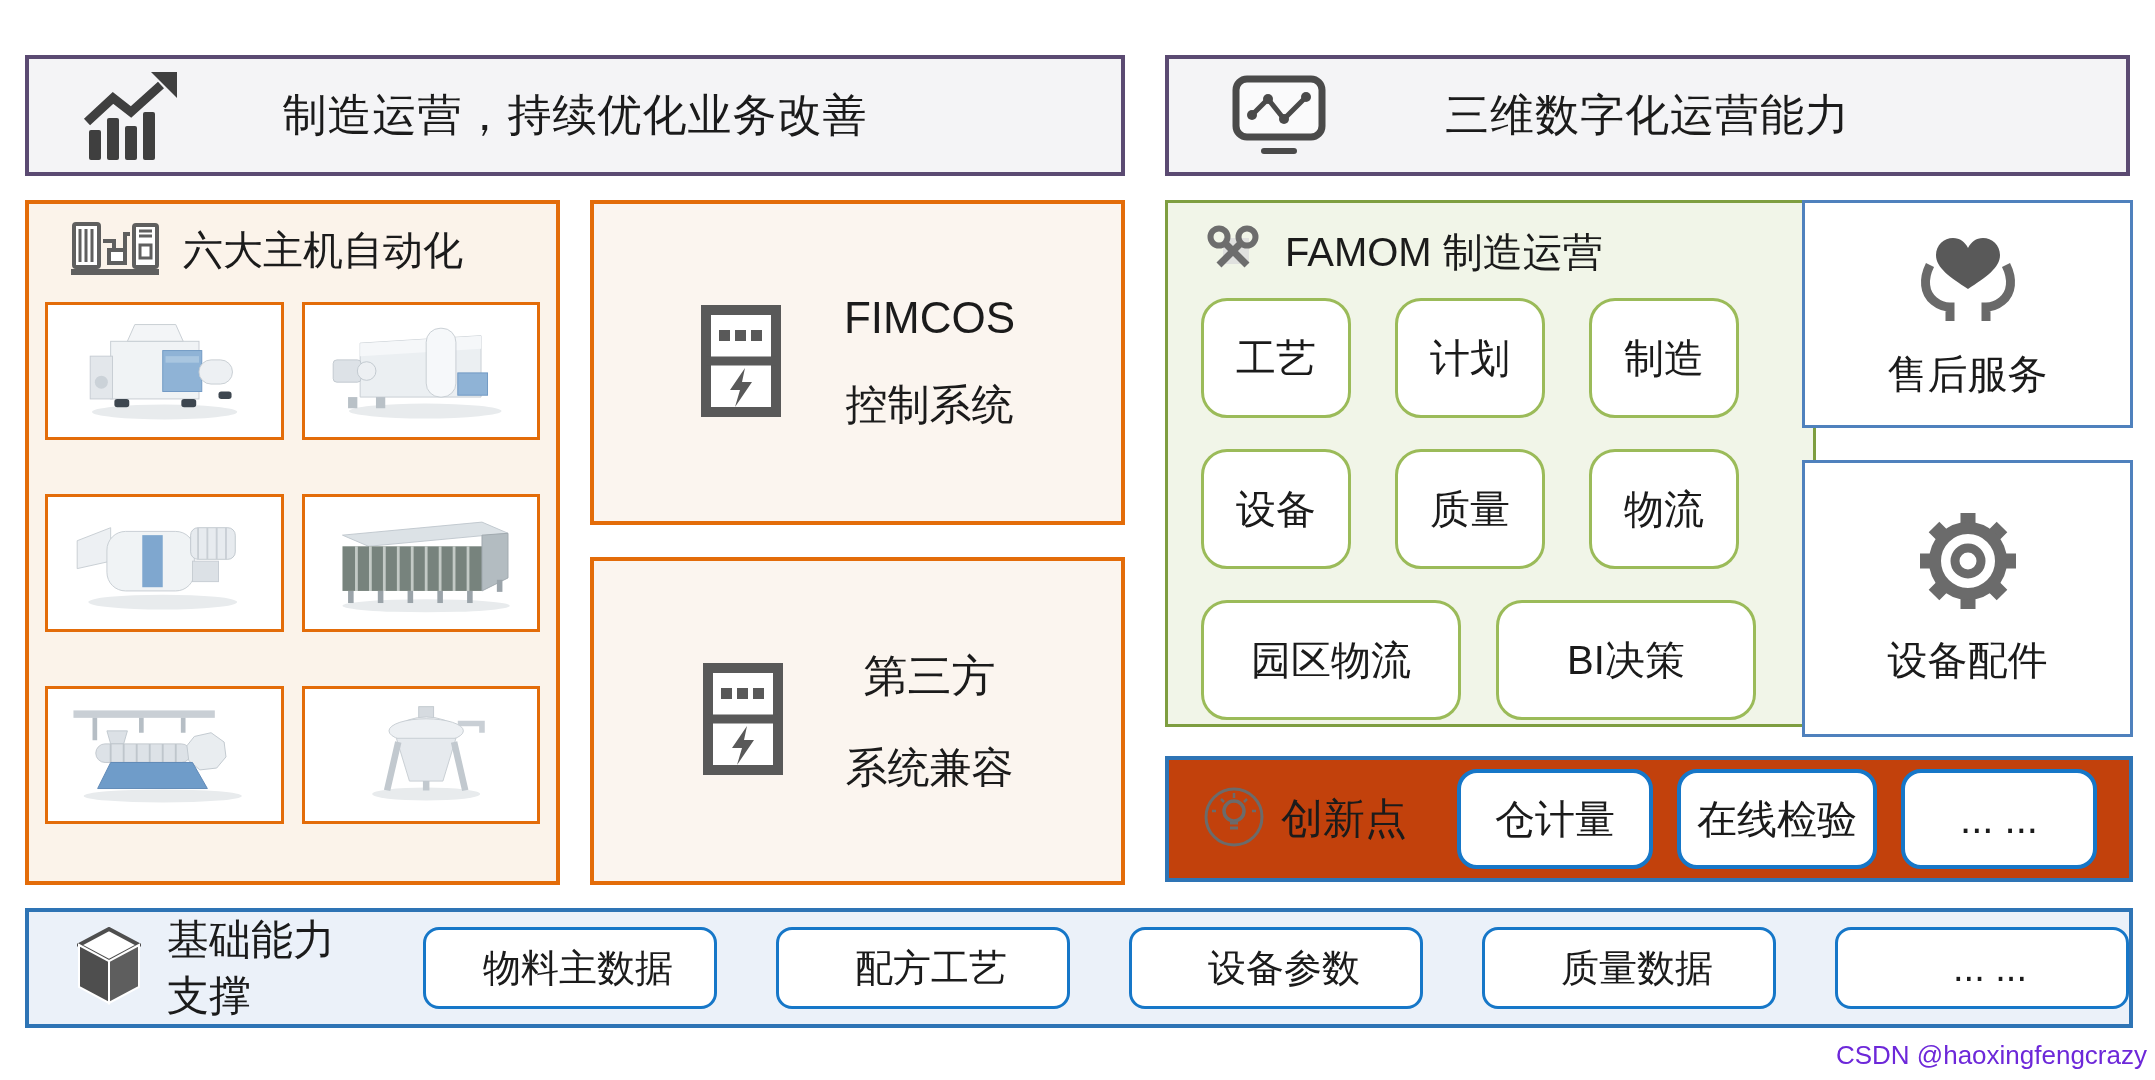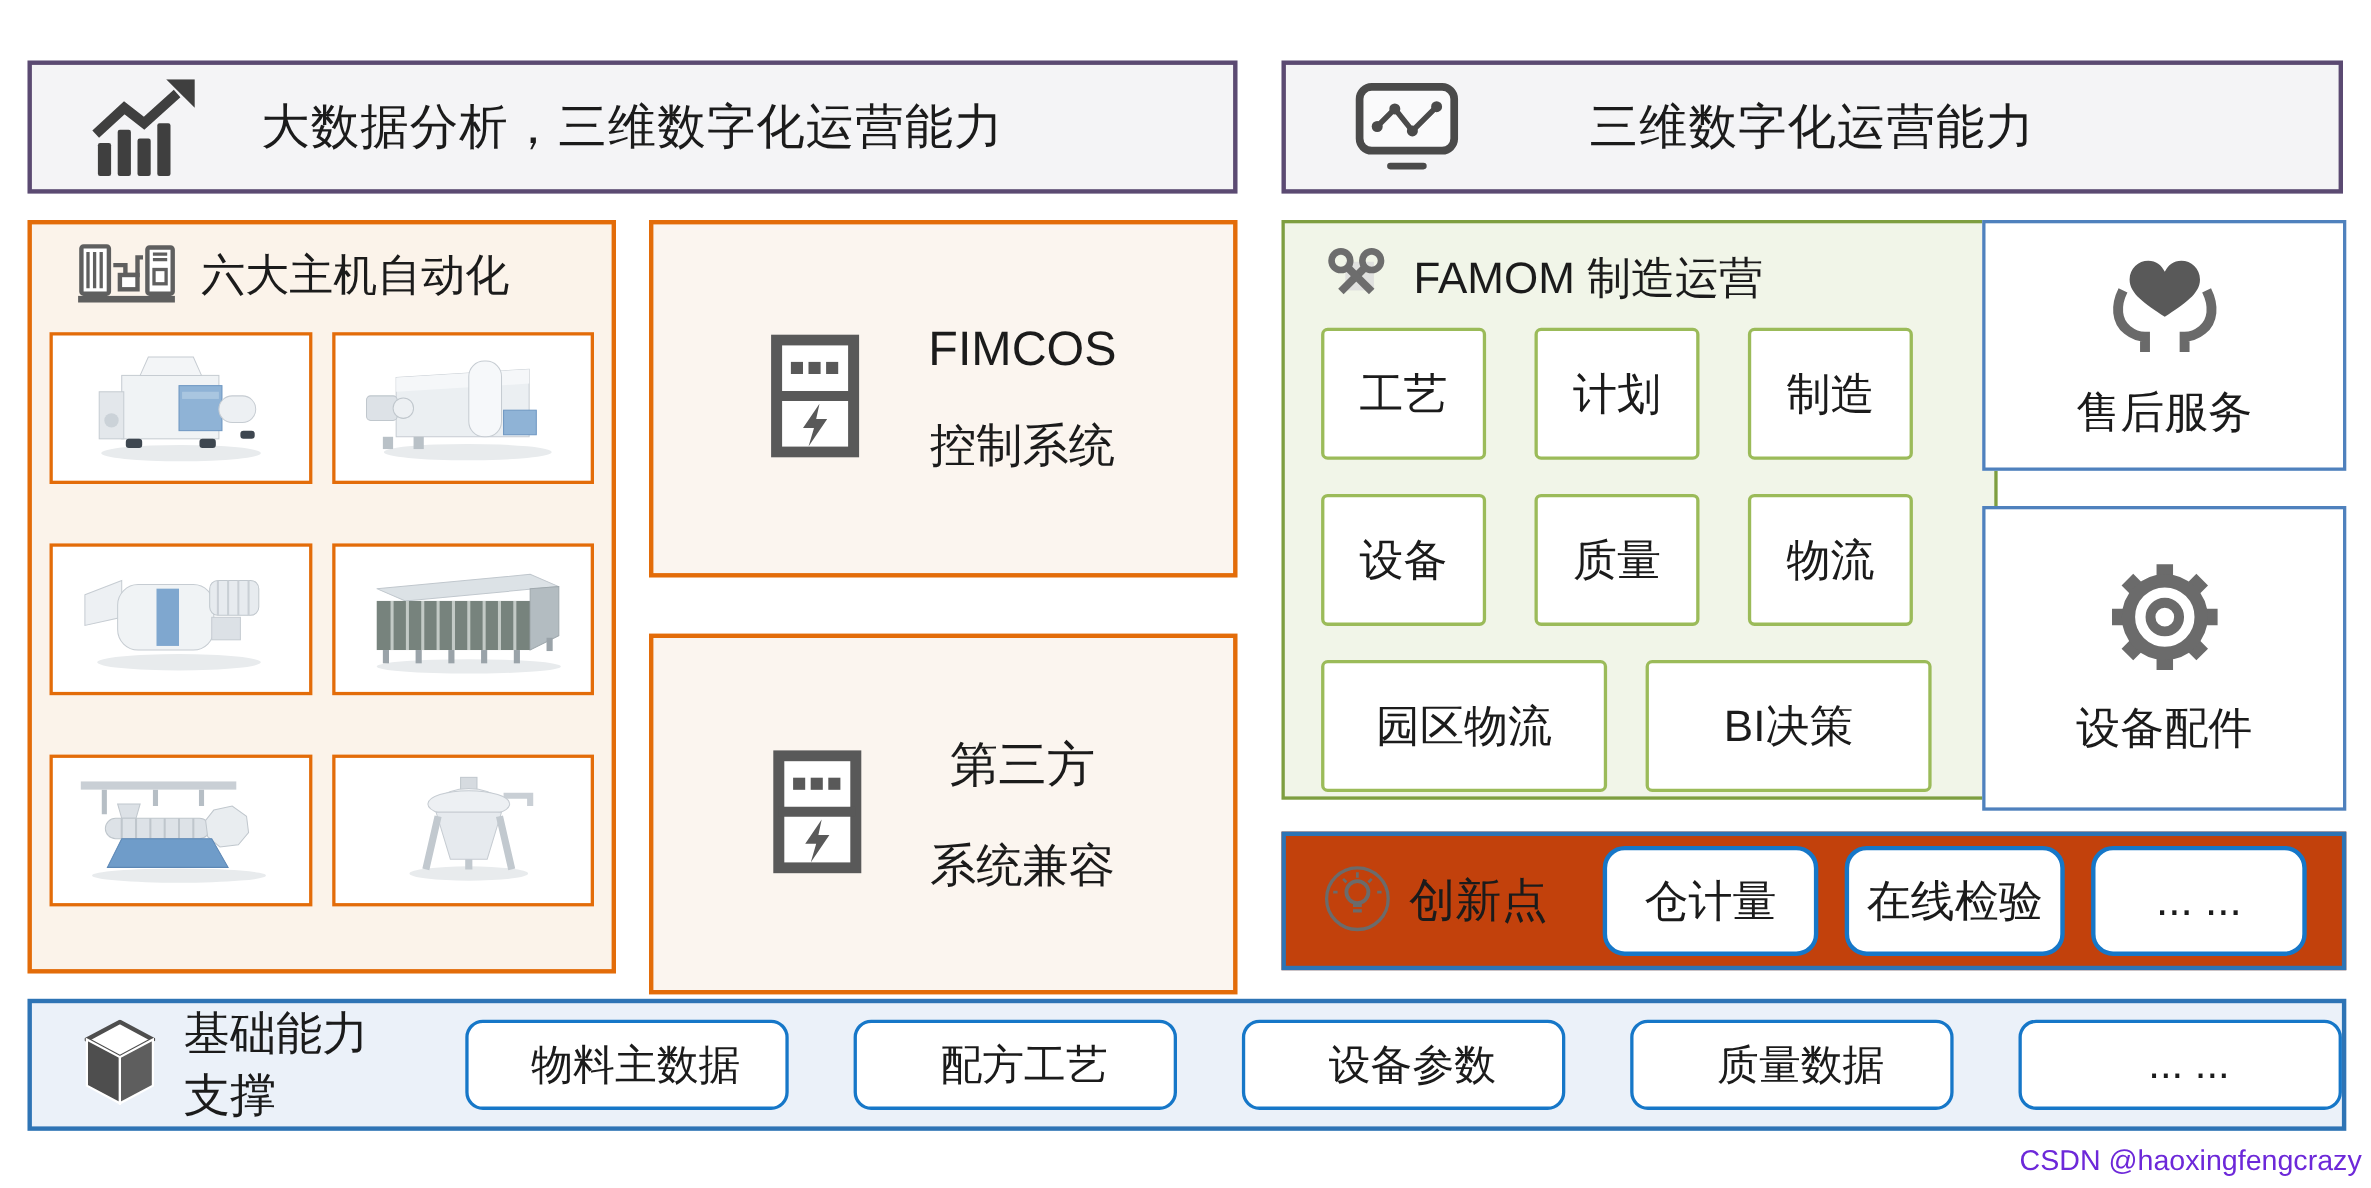--- a/index.html
+++ b/index.html
@@ -22,32 +22,32 @@
   .m-title{font-size:40px;}
   .m-grid{margin-top:20px;display:grid;grid-template-columns:1fr 1fr;gap:54px 18px;}
   .m-tile{background:#ffffff;border:3px solid #E36C09;height:132px;display:flex;
           align-items:center;justify-content:center;overflow:hidden;}
   .m-tile svg{width:96%;height:94%;}
 
   
   .sys-box{border:4px solid #E36C09;background:#FBF5EF;display:flex;align-items:center;
            justify-content:center;gap:62px;}
   .fimcos-box{left:590px;top:200px;width:535px;height:325px;}
-  .thirdparty-box{left:590px;top:576px;width:535px;height:328px;}
+  .thirdparty-box{left:590px;top:557px;width:535px;height:328px;}
   .sys-text{text-align:center;}
   .sys-line1{font-size:44px;}
   .sys-line2{font-size:42px;margin-top:34px;}
 
   
   .famom-box{left:1165px;top:200px;width:651px;height:527px;border:3px solid #7E9E40;
              background:#F1F5E8;padding:16px 0 10px 33px;}
   .f-header{display:flex;align-items:center;gap:20px;height:66px;}
   .f-title{font-size:40px;}
   .f-grid{margin-top:13px;display:grid;grid-template-columns:repeat(3,150px);gap:31px 44px;}
-  .f-btn{height:114px;background:#fff;border:3px solid #9BBB59;border-radius:6px;
+  .f-btn{height:114px;background:#fff;border:3px solid #9BBB59;border-radius:26px;
          display:flex;align-items:center;justify-content:center;font-size:40px;}
   .f-wide{margin-top:31px;display:flex;gap:35px;}
   .f-btn.wide{width:254px;}
 
   
   .blue-box{border:3px solid #4F81BD;background:#fff;display:flex;flex-direction:column;
             align-items:center;justify-content:center;gap:16px;}
   .service-box{left:1802px;top:200px;width:331px;height:228px;}
   .parts-box{left:1802px;top:460px;width:331px;height:277px;}
   .blue-box .label{font-size:40px;}
@@ -82,21 +82,21 @@
         <g fill="#3F3F3F">
           <rect x="8" y="58" width="12" height="30" rx="2"></rect>
           <rect x="26" y="46" width="12" height="42" rx="2"></rect>
           <rect x="44" y="54" width="12" height="34" rx="2"></rect>
           <rect x="62" y="40" width="12" height="48" rx="2"></rect>
         </g>
         <path d="M6,50 L32,26 L50,40 L80,13" stroke="#3F3F3F" stroke-width="9" fill="none"></path>
         <polygon points="70,0 96,0 96,26" fill="#3F3F3F"></polygon>
       </svg>
     </span>
-    <div class="banner-label">大数据分析，三维数字化运营能力</div>
+    <div class="banner-label">制造运营，持续优化业务改善</div>
   </div>
 
   <div class="abs banner banner-right">
     <span class="b-icon">
       <svg width="96" height="84" viewBox="0 0 96 84">
         <rect x="5" y="5" width="86" height="58" rx="11" fill="#FAFAFB" stroke="#4A4A4A" stroke-width="7"></rect>
         <path d="M21,41 L37,25 L53,45 L75,23" stroke="#4A4A4A" stroke-width="5" fill="none"></path>
         <g fill="#4A4A4A">
           <circle cx="21" cy="41" r="5"></circle>
             <circle cx="37" cy="25" r="5"></circle>

